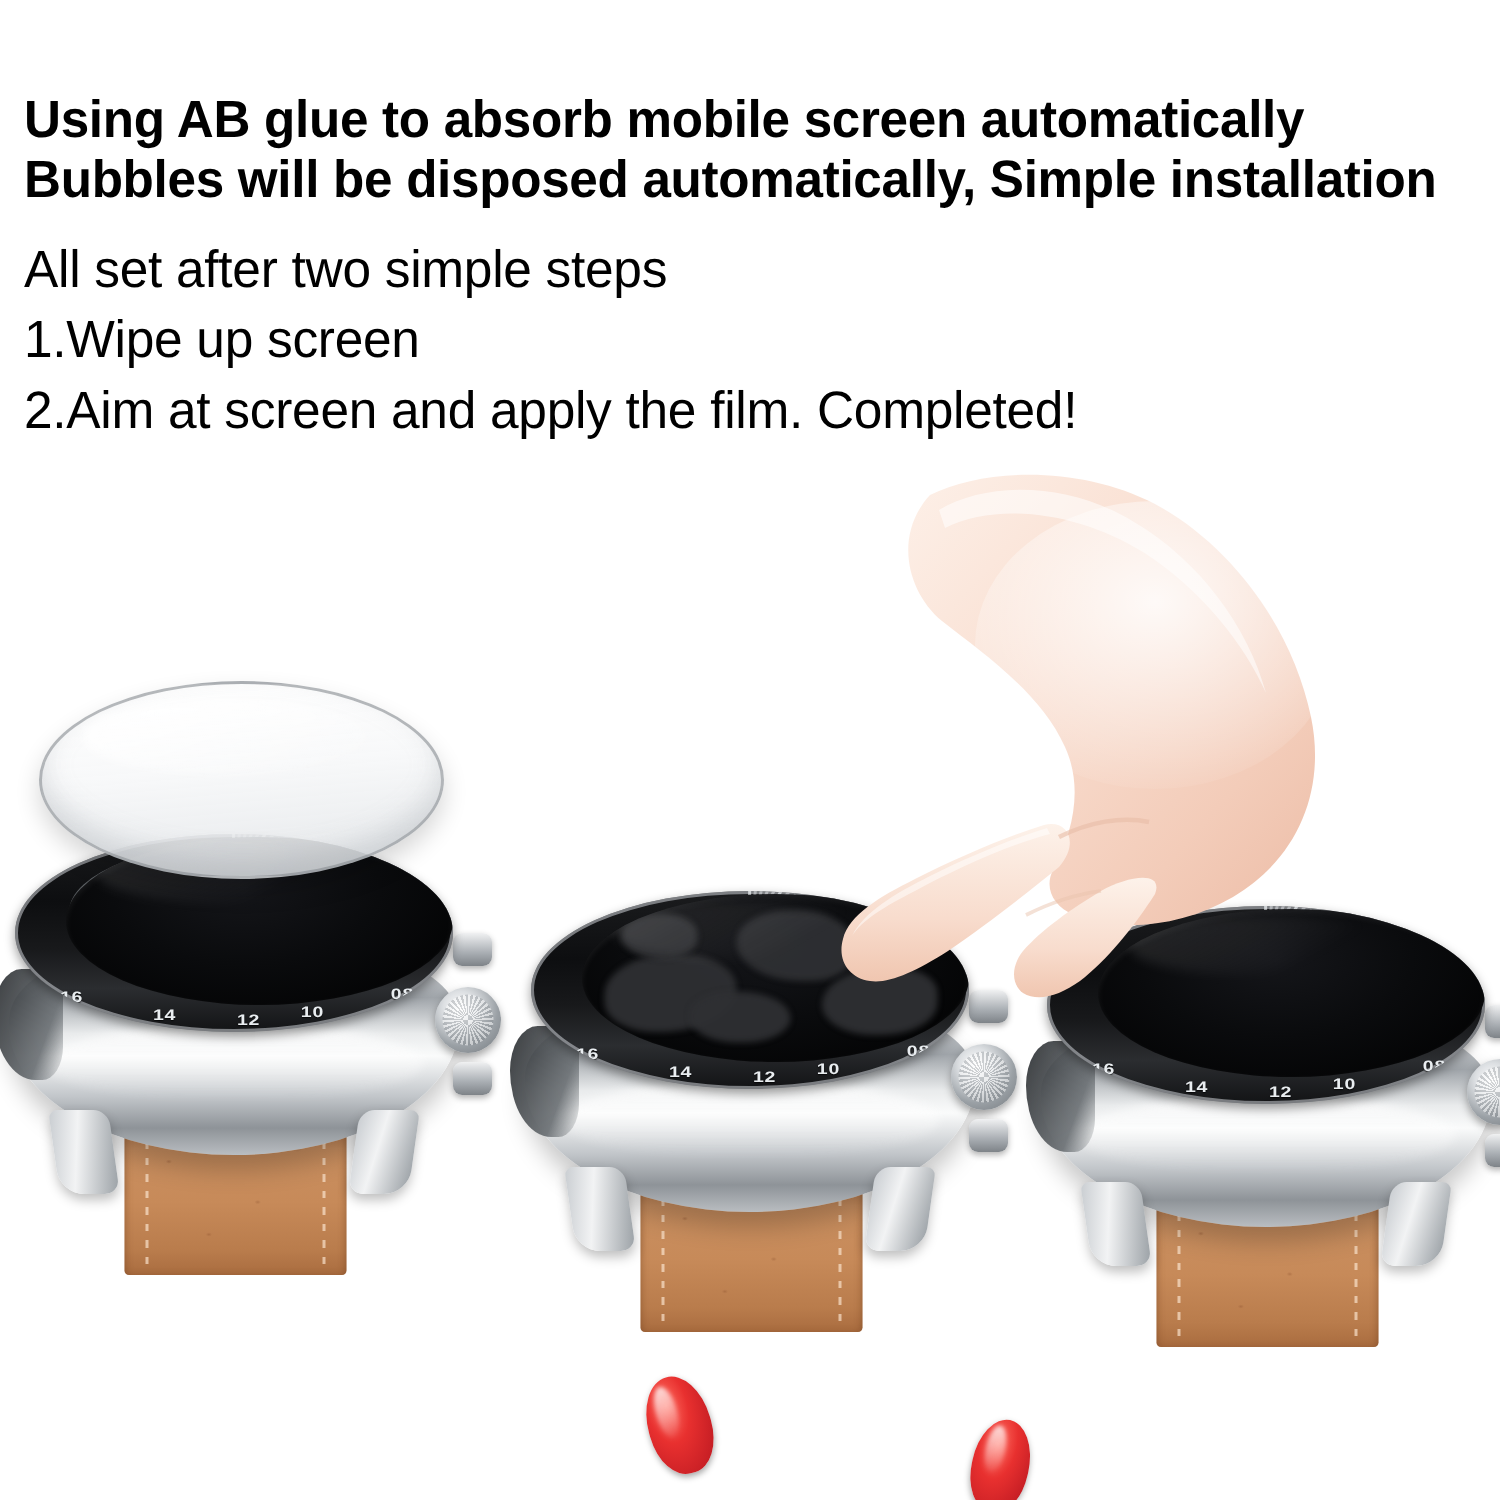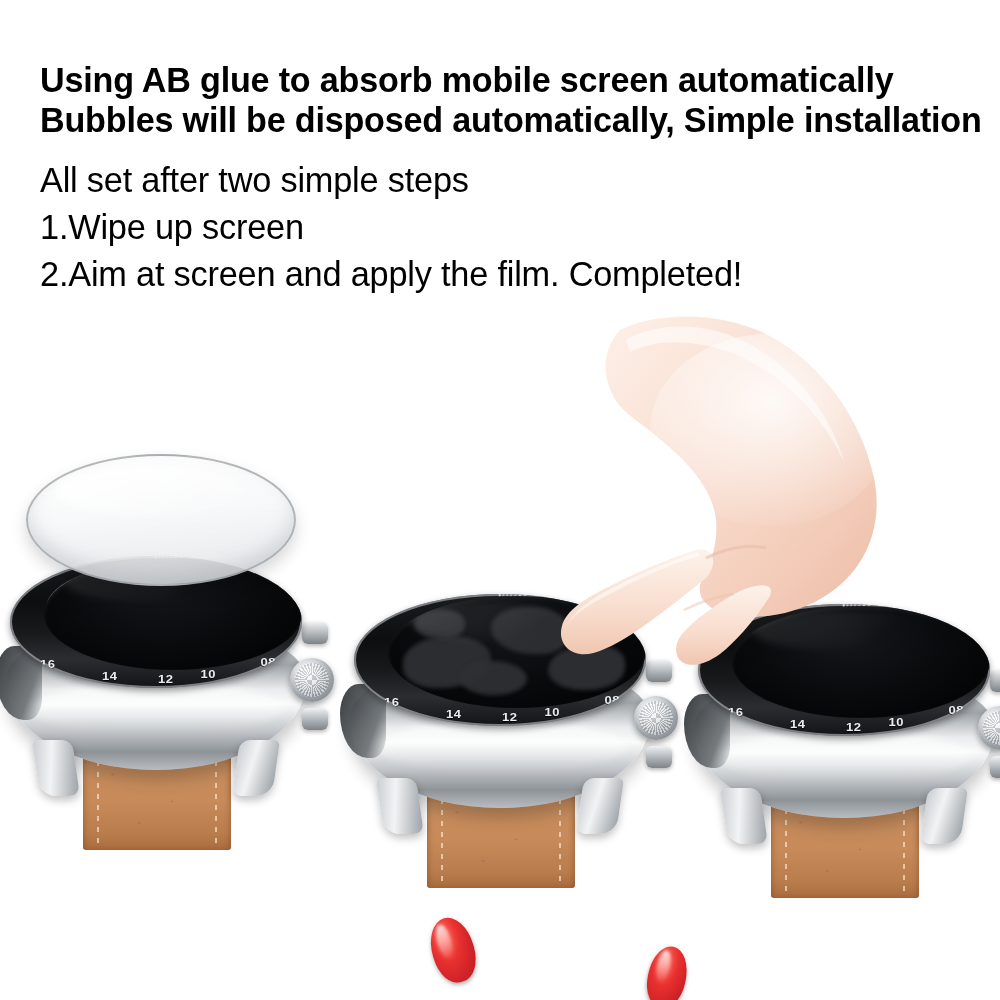--- a/index.html
+++ b/index.html
@@ -6,21 +6,21 @@
   html,body{margin:0;padding:0;background:#fff;}
   body{
     width:1000px;height:1000px;position:relative;overflow:hidden;
     background:#ffffff;
     font-family:"Liberation Sans","DejaVu Sans",sans-serif;
     -webkit-font-smoothing:antialiased;
   }
   .page{position:absolute;inset:0;}
 
   
-  .copy{position:absolute;left:40px;top:60px;width:960px;}
+  .copy{position:absolute;left:16px;top:60px;width:960px;}
   .line{color:#000;white-space:nowrap;letter-spacing:-0.2px;}
   .line.bold{font-weight:700;font-size:35px;line-height:40px;transform:scaleX(0.975);transform-origin:left center;}
   .line.reg{font-weight:400;font-size:35px;line-height:47px;transform:scaleX(0.98);transform-origin:left center;}
   .gap{height:16px;}
 
   
   .scene{position:absolute;left:0;top:300px;width:1000px;height:620px;}
 
   .watch{position:absolute;width:330px;height:300px;}
   .w1{left:-8px;top:250px;}

